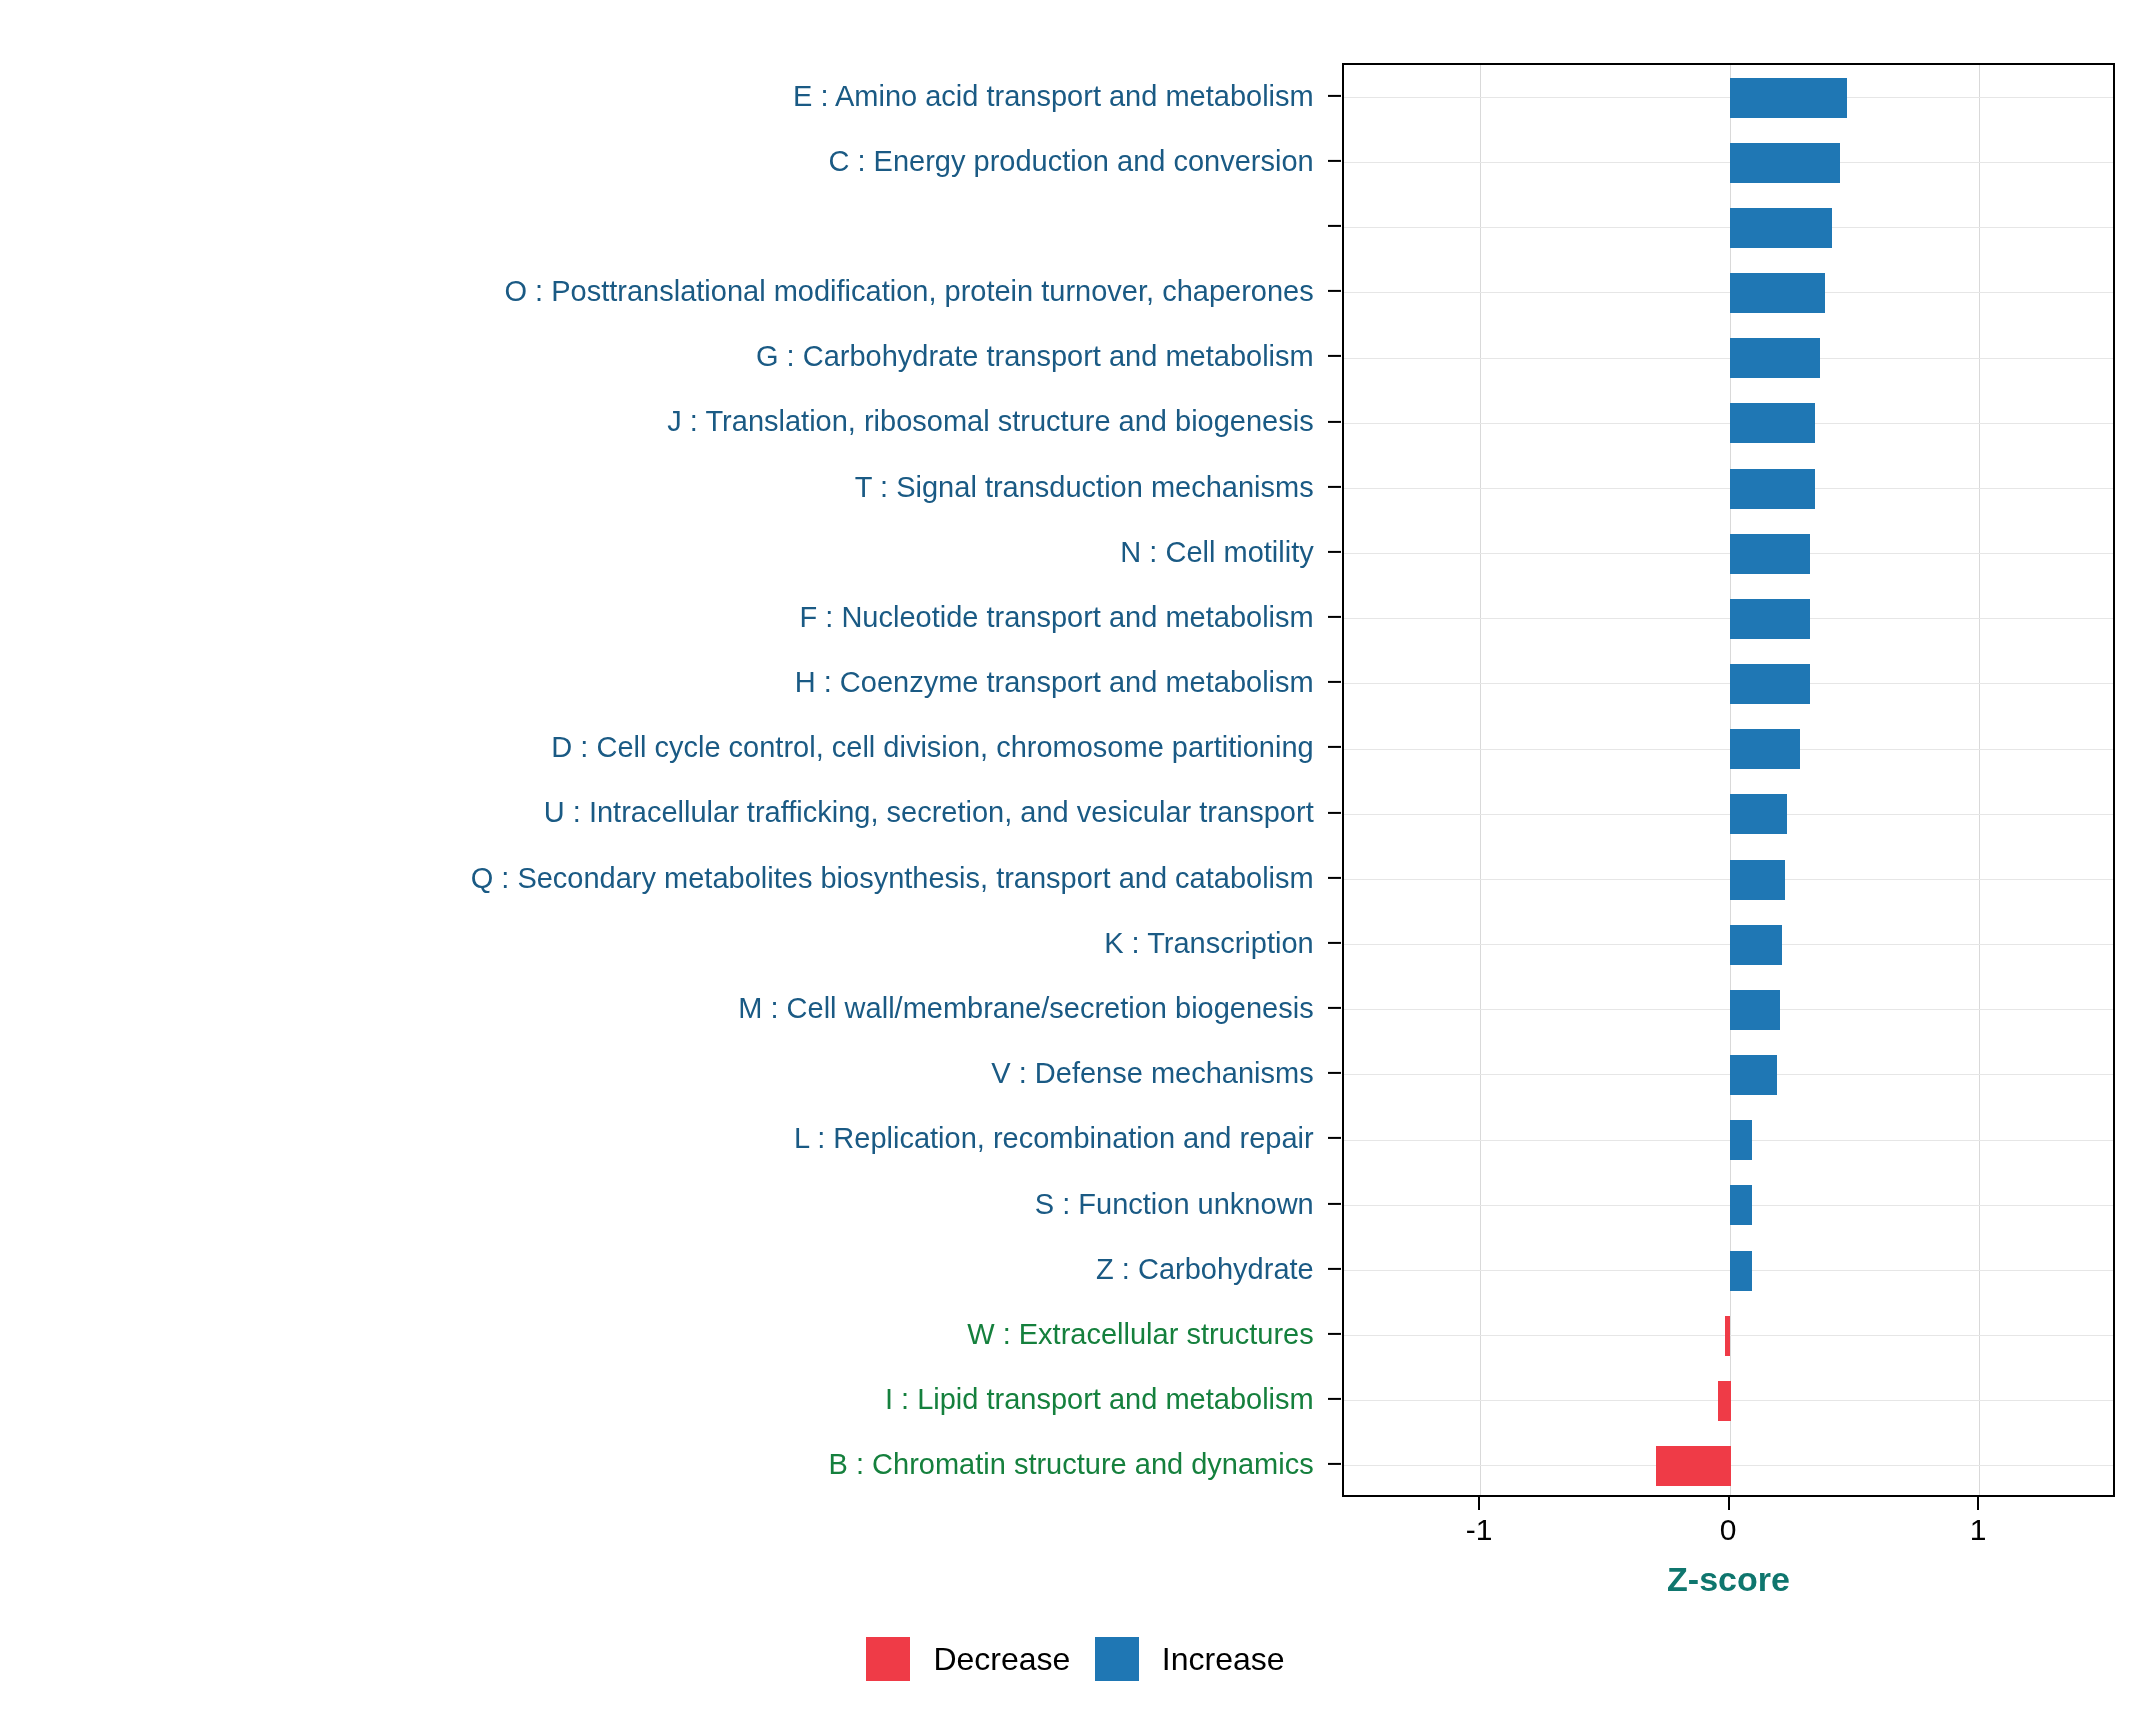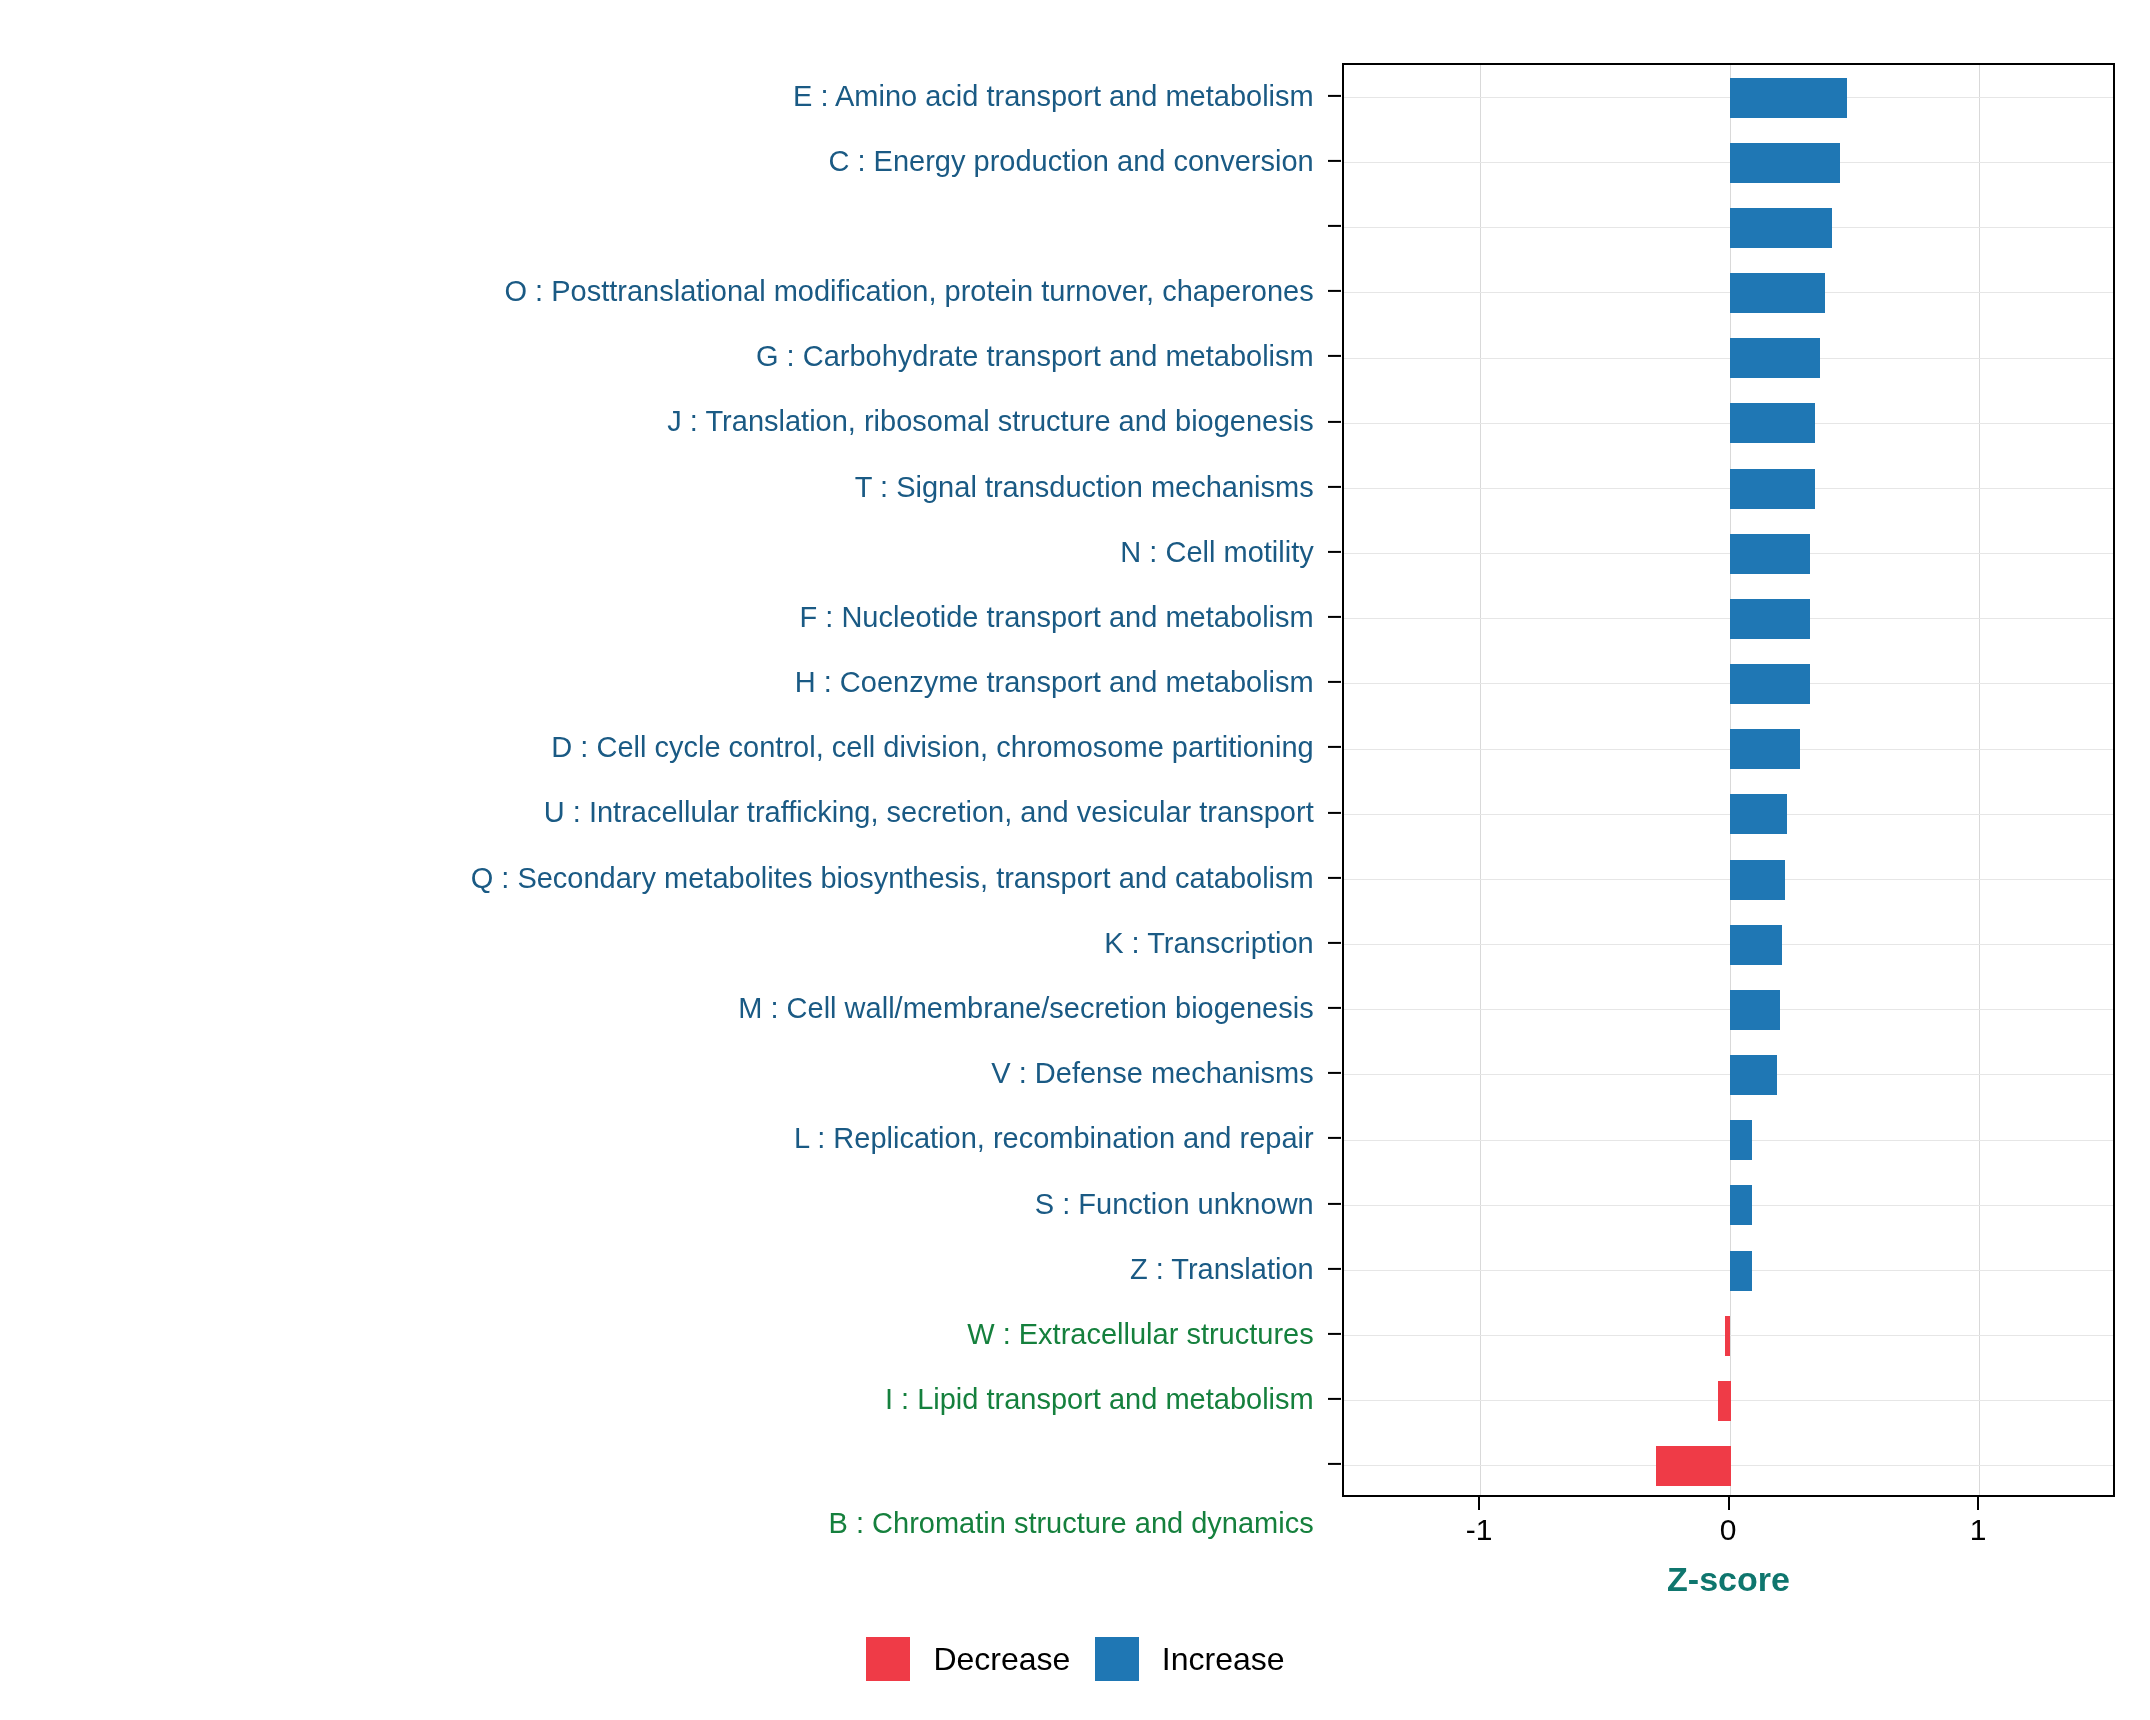--- a/index.html
+++ b/index.html
@@ -163,24 +163,24 @@
       <div class="ylabel increase" style="top: 554px;">F : Nucleotide transport and metabolism</div>
       <div class="ylabel increase" style="top: 619px;">H : Coenzyme transport and metabolism</div>
       <div class="ylabel increase" style="top: 684px;">D : Cell cycle control, cell division, chromosome partitioning</div>
       <div class="ylabel increase" style="top: 749px;">U : Intracellular trafficking, secretion, and vesicular transport</div>
       <div class="ylabel increase" style="top: 815px;">Q : Secondary metabolites biosynthesis, transport and catabolism</div>
       <div class="ylabel increase" style="top: 880px;">K : Transcription</div>
       <div class="ylabel increase" style="top: 945px;">M : Cell wall/membrane/secretion biogenesis</div>
       <div class="ylabel increase" style="top: 1010px;">V : Defense mechanisms</div>
       <div class="ylabel increase" style="top: 1075px;">L : Replication, recombination and repair</div>
       <div class="ylabel increase" style="top: 1141px;">S : Function unknown</div>
-      <div class="ylabel increase" style="top: 1206px;">Z : Translation</div>
+      <div class="ylabel increase" style="top: 1206px;">Z : Carbohydrate</div>
       <div class="ylabel decrease" style="top: 1271px;">W : Extracellular structures</div>
       <div class="ylabel decrease" style="top: 1336px;">I : Lipid transport and metabolism</div>
-      <div class="ylabel decrease" style="top: 1460px;">B : Chromatin structure and dynamics</div>
+      <div class="ylabel decrease" style="top: 1401px;">B : Chromatin structure and dynamics</div>
     </div>
 
   <div class="panel">
     <div class="panel-inner">
         <div class="gridline-v" style="left: 136px;"></div>
         <div class="gridline-v" style="left: 386px;"></div>
         <div class="gridline-v" style="left: 635px;"></div>
         <div class="gridline-h" style="top: 32px;"></div>
         <div class="gridline-h" style="top: 97px;"></div>
         <div class="gridline-h" style="top: 162px;"></div>

